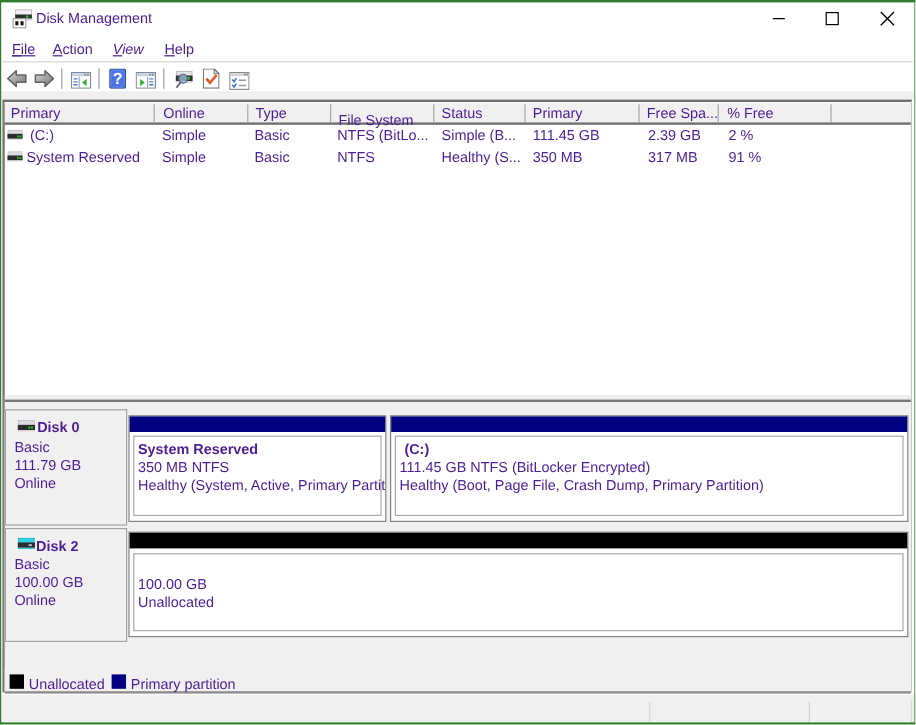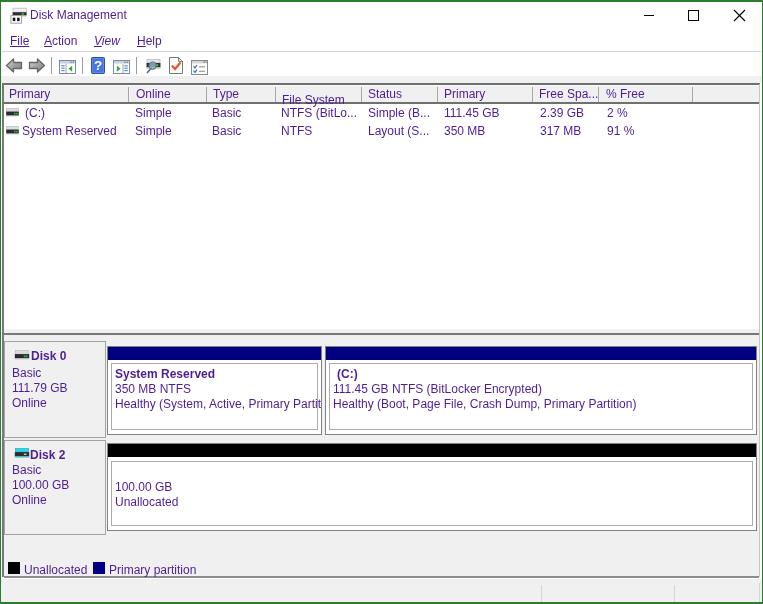--- a/index.html
+++ b/index.html
@@ -162,21 +162,21 @@
     <rect x="1" y="0.5" width="13" height="3.5" fill="#dcdce0" stroke="#b9b9bf" stroke-width="0.7"></rect>
     <rect x="0.5" y="4" width="14" height="4.5" fill="#2b2b2e"></rect>
     <polygon points="9.5,4.7 11.5,6.2 9.5,7.8" fill="#1fc81f"></polygon>
     <rect x="11.5" y="5.4" width="1.8" height="1.7" fill="#1fc81f"></rect>
     <rect x="0.5" y="8.5" width="14" height="1" fill="#d6d6da"></rect>
   </svg>
   <div class="a" style="left:22px;top:124px;line-height:14px">System Reserved</div>
   <div class="a" style="left:135px;top:124px;line-height:14px">Simple</div>
   <div class="a" style="left:212px;top:124px;line-height:14px">Basic</div>
   <div class="a" style="left:281px;top:124px;line-height:14px">NTFS</div>
-  <div class="a" style="left:368px;top:124px;line-height:14px">Layout (S...</div>
+  <div class="a" style="left:368px;top:124px;line-height:14px">Healthy (S...</div>
   <div class="a" style="left:444px;top:124px;line-height:14px">350 MB</div>
   <div class="a" style="left:540px;top:124px;line-height:14px">317 MB</div>
   <div class="a" style="left:607px;top:124px;line-height:14px">91 %</div>
 
   <div class="a" style="left:4px;top:329px;width:755px;height:6px;background:#f0f0f0"></div>
   <div class="hl" style="left:4px;top:332.8px;width:755px;background:#787878;height:2px"></div>
   <div class="a" style="left:4px;top:335px;width:755px;height:242px;background:#f0f0f0"></div>
 
   <div class="a" style="left:4px;top:341px;width:102px;height:96.5px;background:#f0f0f0;border:1px solid #a3a3a3;box-sizing:border-box"></div>
   <svg class="a" style="left:13.5px;top:350px" width="16" height="10" viewBox="0 0 17 11">

